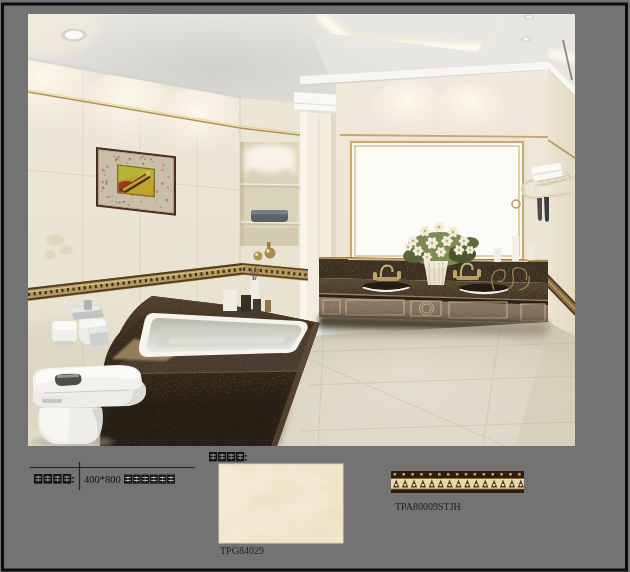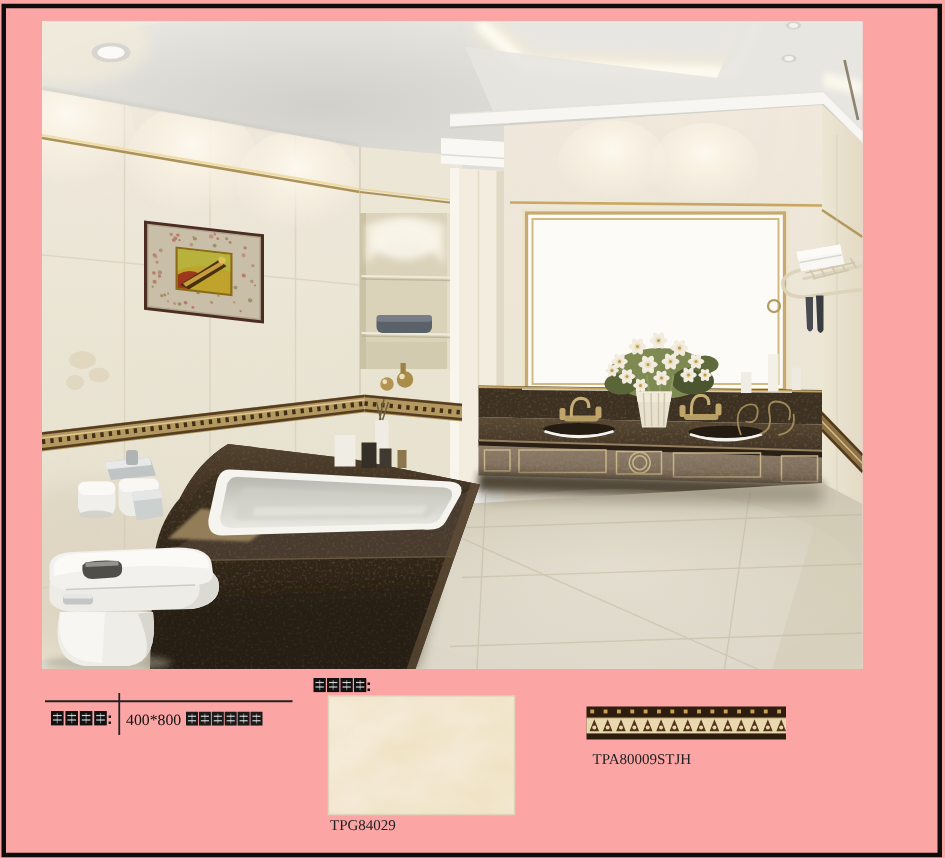--- a/index.html
+++ b/index.html
@@ -1,14 +1,14 @@
 <!DOCTYPE html>
 <html><head><meta charset="utf-8"><style>
 html,body{margin:0;padding:0;background:#fff;}
-.page{position:relative;width:630px;height:572px;background:#fca5a5;overflow:hidden;font-family:"Liberation Sans",sans-serif;text-align:center;}
+.page{position:relative;width:630px;height:572px;background:#737373;overflow:hidden;font-family:"Liberation Sans",sans-serif;text-align:center;}
 </style></head><body>
 <div class="page">
 <svg width="630" height="572" viewBox="0 0 630 572" xmlns="http://www.w3.org/2000/svg">
 <defs>
 <linearGradient id="ceilG" x1="0" y1="0" x2="0" y2="1">
  <stop offset="0" stop-color="#ecece8"></stop>
           <stop offset="0.5" stop-color="#e7e7e3"></stop>
           <stop offset="1" stop-color="#e3e3df"></stop>
 </linearGradient>
 <radialGradient id="ceilMid" cx="0.5" cy="0.5" r="0.6">

